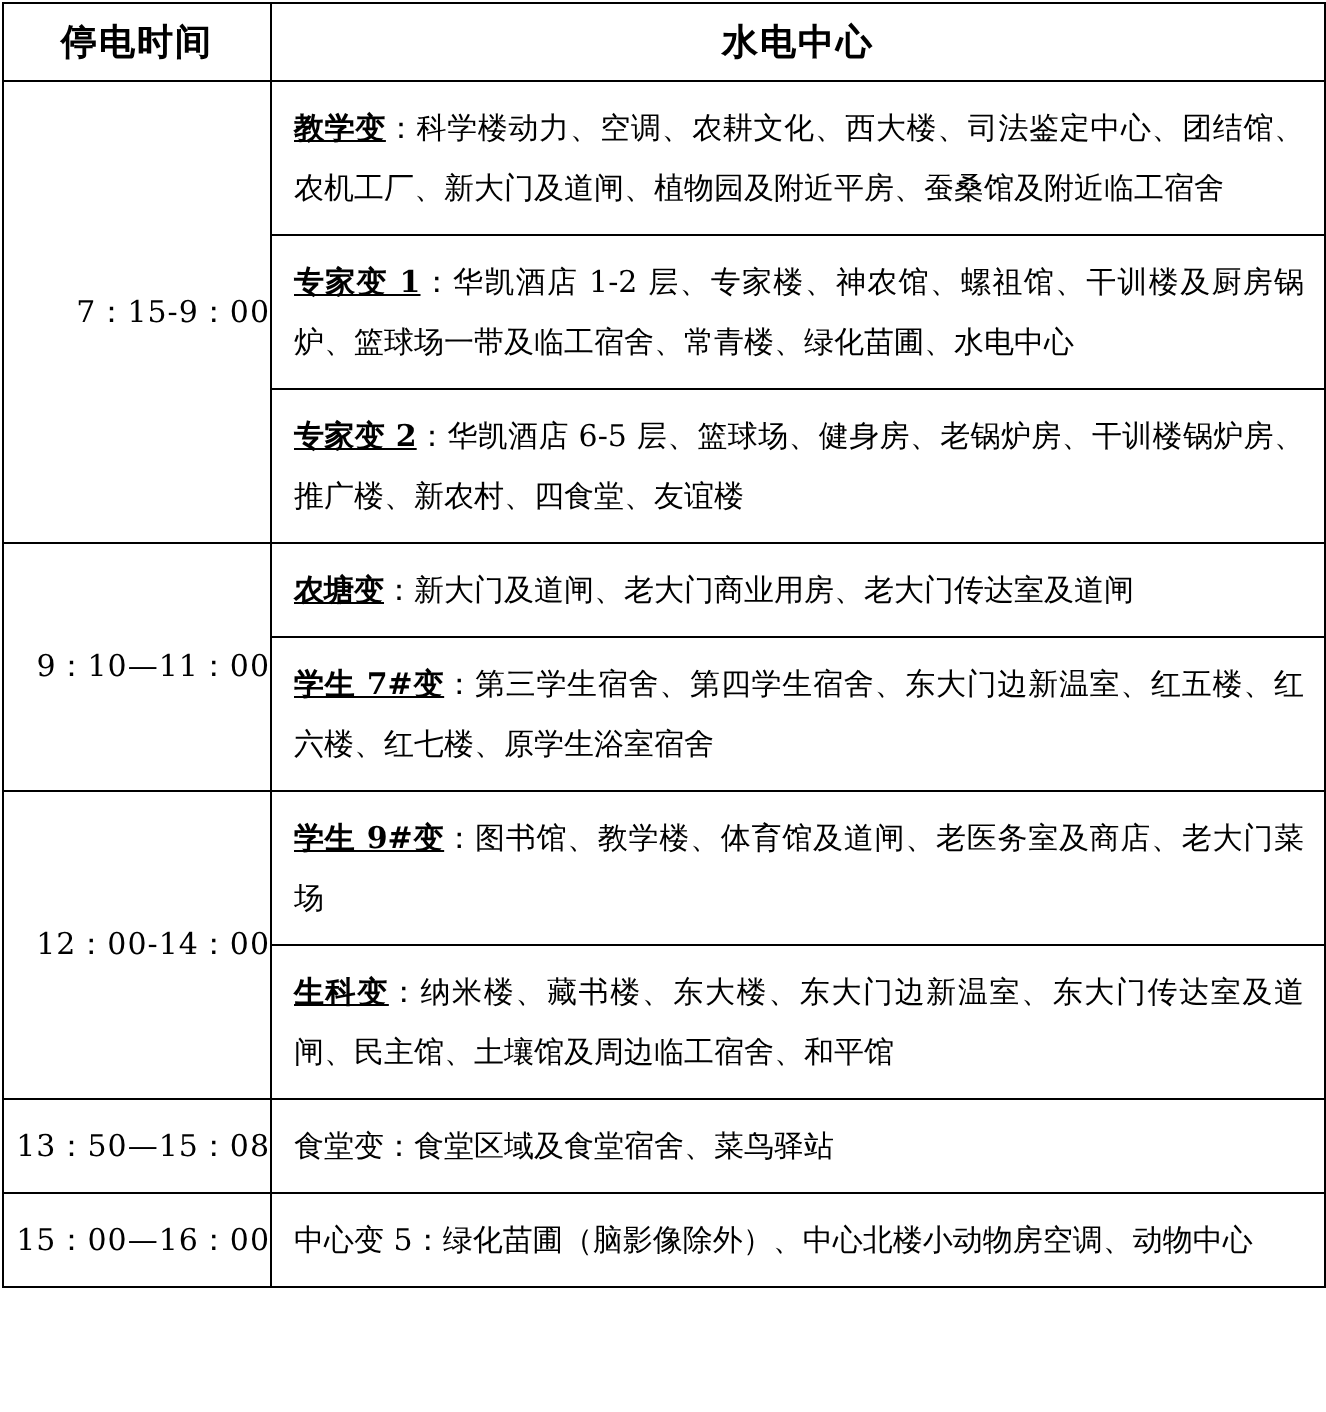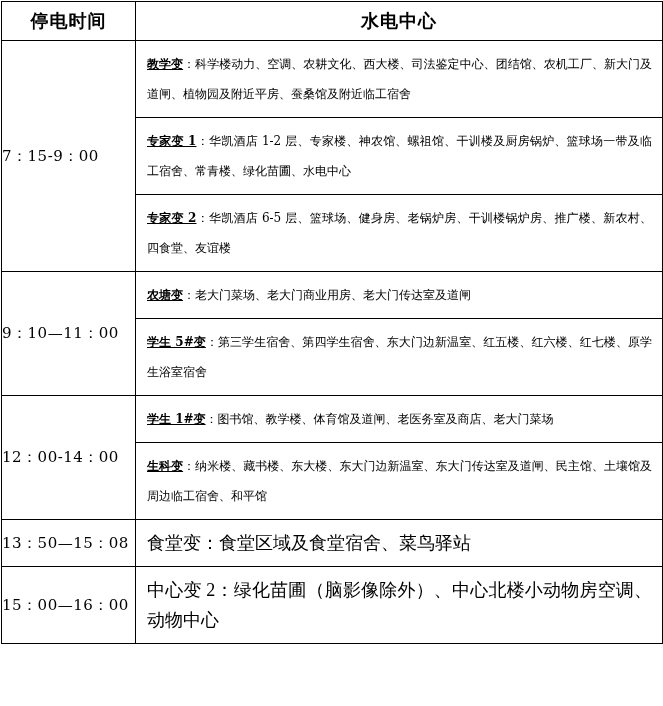--- a/index.html
+++ b/index.html
@@ -36,54 +36,53 @@
     font-weight: bold;
     font-size: 18px;
     text-align: center;
     height: 38px;
     letter-spacing: 1px;
   }
   col.c-time { width: 134px; }
   col.c-area { width: 527px; }
 
   td.time-cell {
-    text-align: left;
+    text-align: right;
     font-size: 15px;
     letter-spacing: 0.5px;
     font-weight: normal;
     padding: 4px 2px;
   }
   td.area-cell {
     padding: 0;
   }
   .sub {
     border-bottom: 1px solid #000000;
     padding: 8px 10px 8px 11px;
-    font-size: 12px;
+    font-size: 15px;
     line-height: 30px;
     text-align: justify;
     text-justify: inter-ideograph;
   }
   .sub:last-child {
     border-bottom: none;
   }
   .sub .label {
     font-weight: bold;
     text-decoration: underline;
   }
   .sub .body {
     font-weight: normal;
   }
   .single {
     padding: 8px 10px 8px 11px;
-    font-size: 18px;
+    font-size: 15px;
     line-height: 30px;
     text-align: justify;
     text-justify: inter-ideograph;
-    font-family: Liberation Serif, serif;
   }
 </style>
 </head>
 <body>
 
 <div class="sheet">
   <table class="outage">
     <colgroup>
       <col class="c-time">
       <col class="c-area">
@@ -108,53 +107,53 @@
           <div class="sub">
             <span class="label">专家变 2</span><span class="body">：</span><span class="body">华凯酒店 6-5 层、篮球场、健身房、老锅炉房、干训楼锅炉房、推广楼、新农村、四食堂、友谊楼</span>
           </div>
         </td>
       </tr>
 
       <tr>
         <td class="time-cell">9：10—11：00</td>
         <td class="area-cell">
           <div class="sub">
-            <span class="label">农塘变</span><span class="body">：</span><span class="body">老大门菜场、老大门商业用房、老大门传达室及道闸</span>
+            <span class="label">农塘变</span><span class="body">：</span><span class="body">新大门及道闸、老大门商业用房、老大门传达室及道闸</span>
           </div>
           <div class="sub">
-            <span class="label">学生 5#变</span><span class="body">：</span><span class="body">第三学生宿舍、第四学生宿舍、东大门边新温室、红五楼、红六楼、红七楼、原学生浴室宿舍</span>
+            <span class="label">学生 7#变</span><span class="body">：</span><span class="body">第三学生宿舍、第四学生宿舍、东大门边新温室、红五楼、红六楼、红七楼、原学生浴室宿舍</span>
           </div>
         </td>
       </tr>
 
       <tr>
         <td class="time-cell">12：00-14：00</td>
         <td class="area-cell">
           <div class="sub">
-            <span class="label">学生 1#变</span><span class="body">：</span><span class="body">图书馆、教学楼、体育馆及道闸、老医务室及商店、老大门菜场</span>
+            <span class="label">学生 9#变</span><span class="body">：</span><span class="body">图书馆、教学楼、体育馆及道闸、老医务室及商店、老大门菜场</span>
           </div>
           <div class="sub">
             <span class="label">生科变</span><span class="body">：</span><span class="body">纳米楼、藏书楼、东大楼、东大门边新温室、东大门传达室及道闸、民主馆、土壤馆及周边临工宿舍、和平馆</span>
           </div>
         </td>
       </tr>
 
       <tr>
         <td class="time-cell">13：50—15：08</td>
         <td class="area-cell">
           <div class="single">
             <span class="label">食堂变</span><span class="body">：</span><span class="body">食堂区域及食堂宿舍、菜鸟驿站</span>
           </div>
         </td>
       </tr>
 
       <tr>
         <td class="time-cell">15：00—16：00</td>
         <td class="area-cell">
           <div class="single">
-            <span class="label">中心变 2</span><span class="body">：</span><span class="body">绿化苗圃（脑影像除外）、中心北楼小动物房空调、动物中心</span>
+            <span class="label">中心变 5</span><span class="body">：</span><span class="body">绿化苗圃（脑影像除外）、中心北楼小动物房空调、动物中心</span>
           </div>
         </td>
       </tr>
 
     </tbody>
   </table>
 </div>
 
 </body></html>

